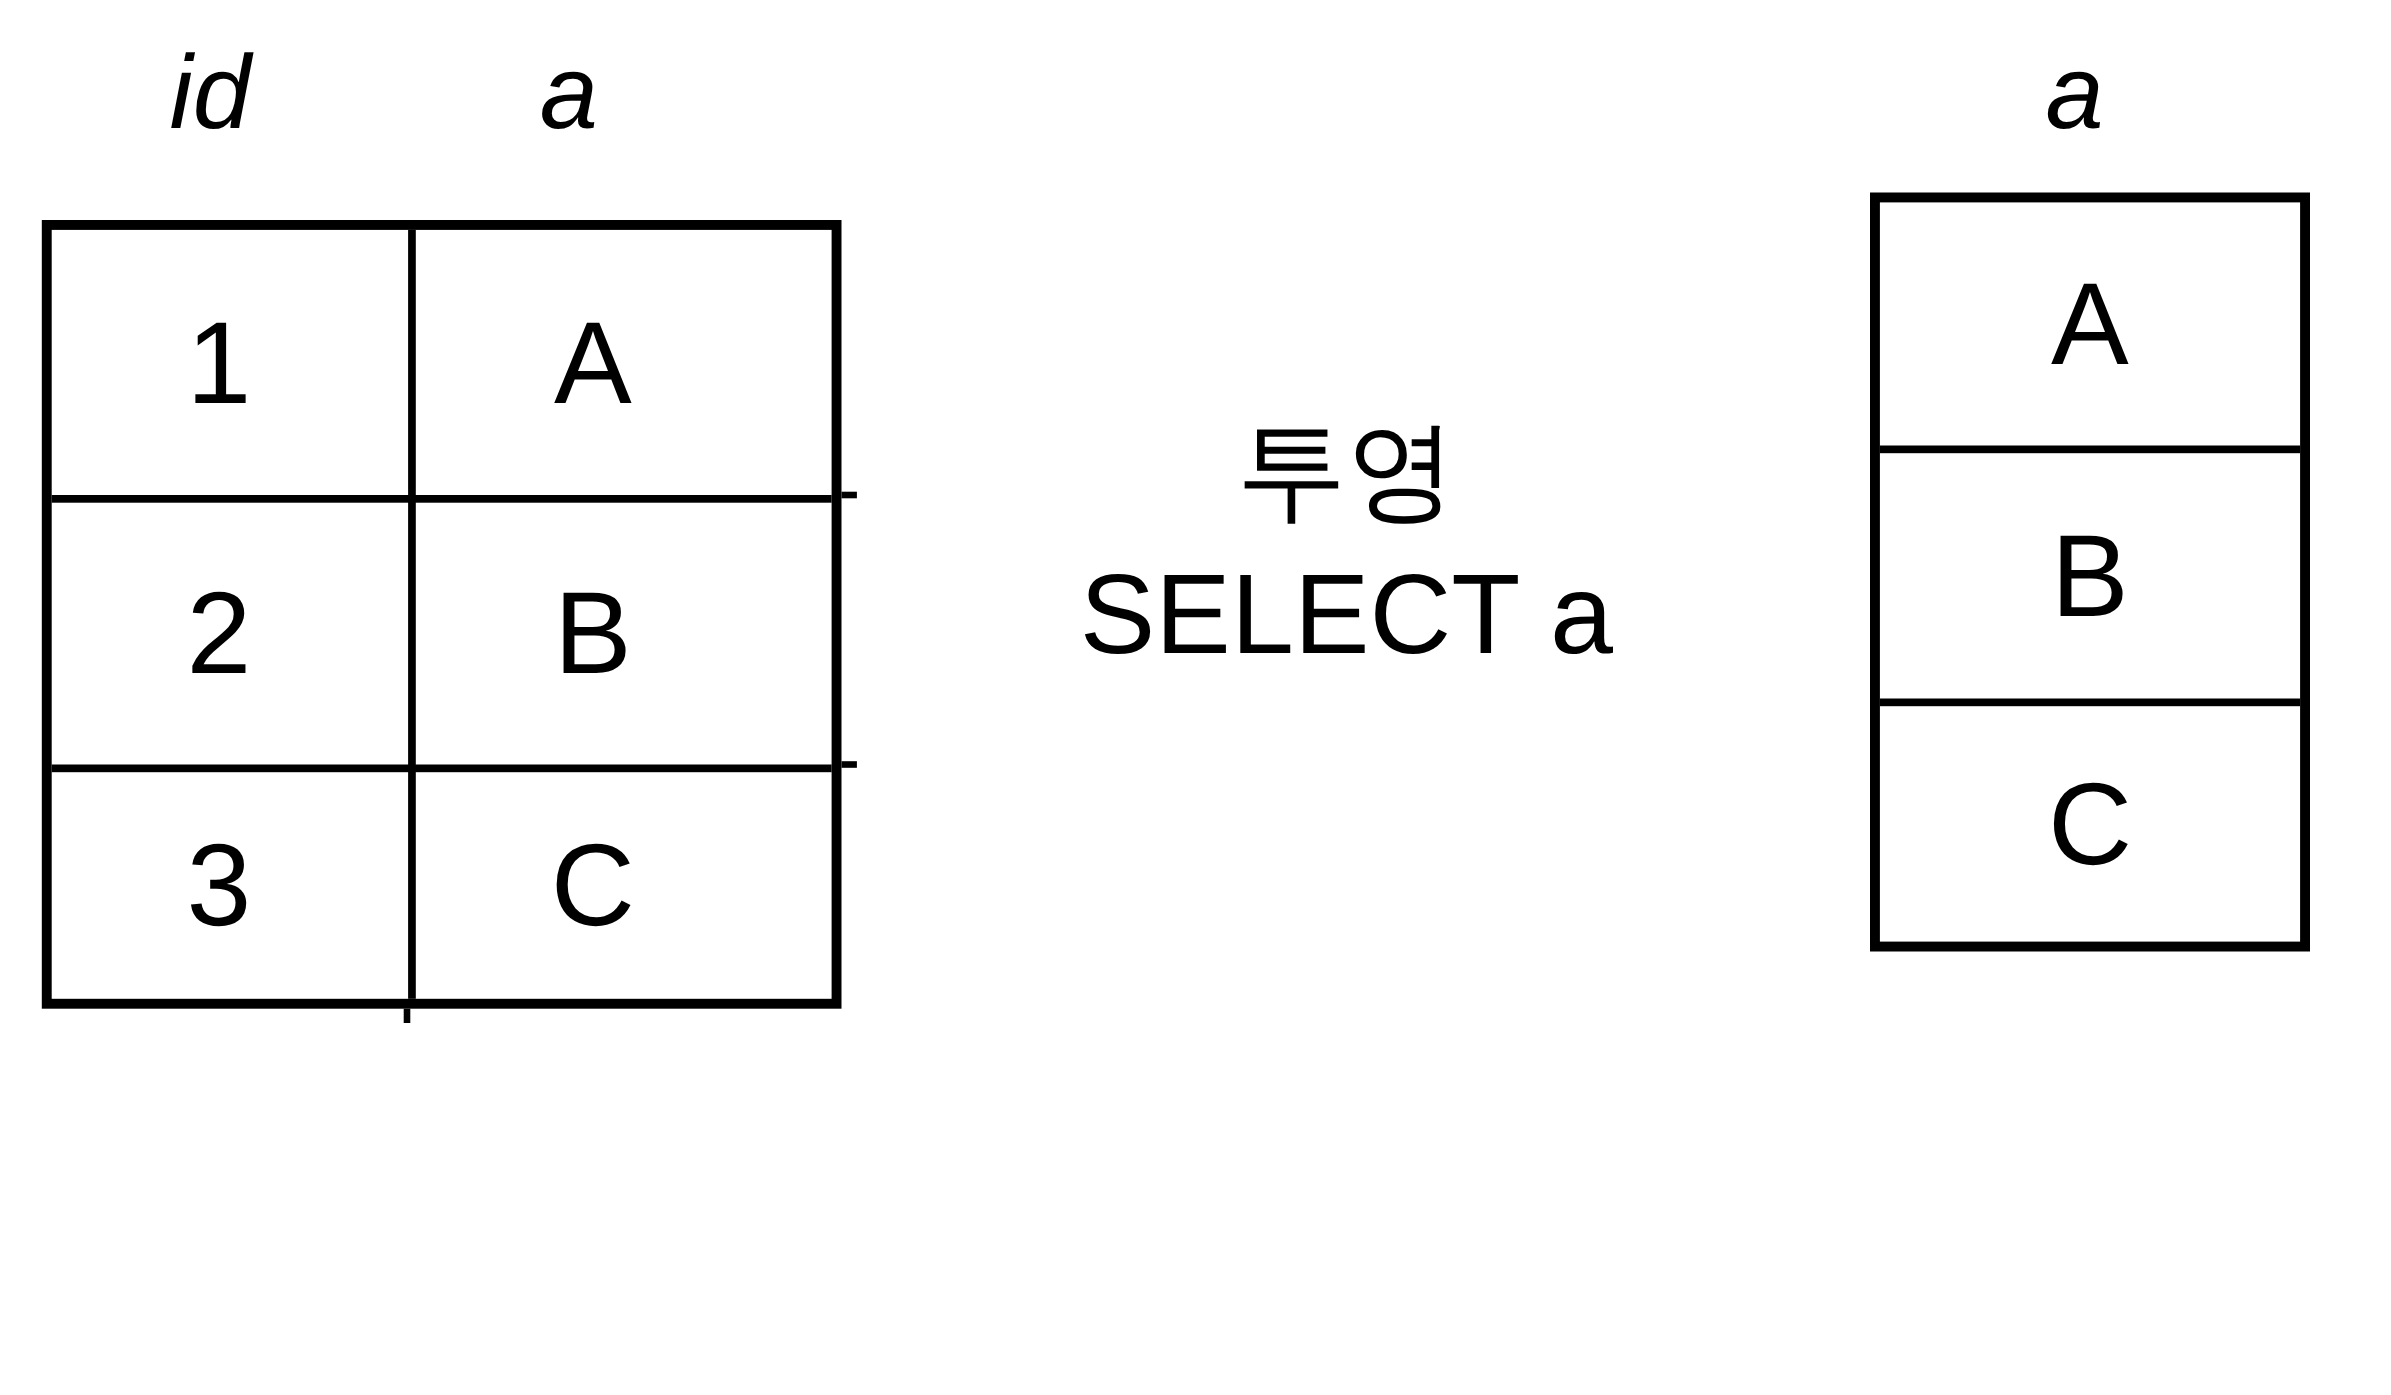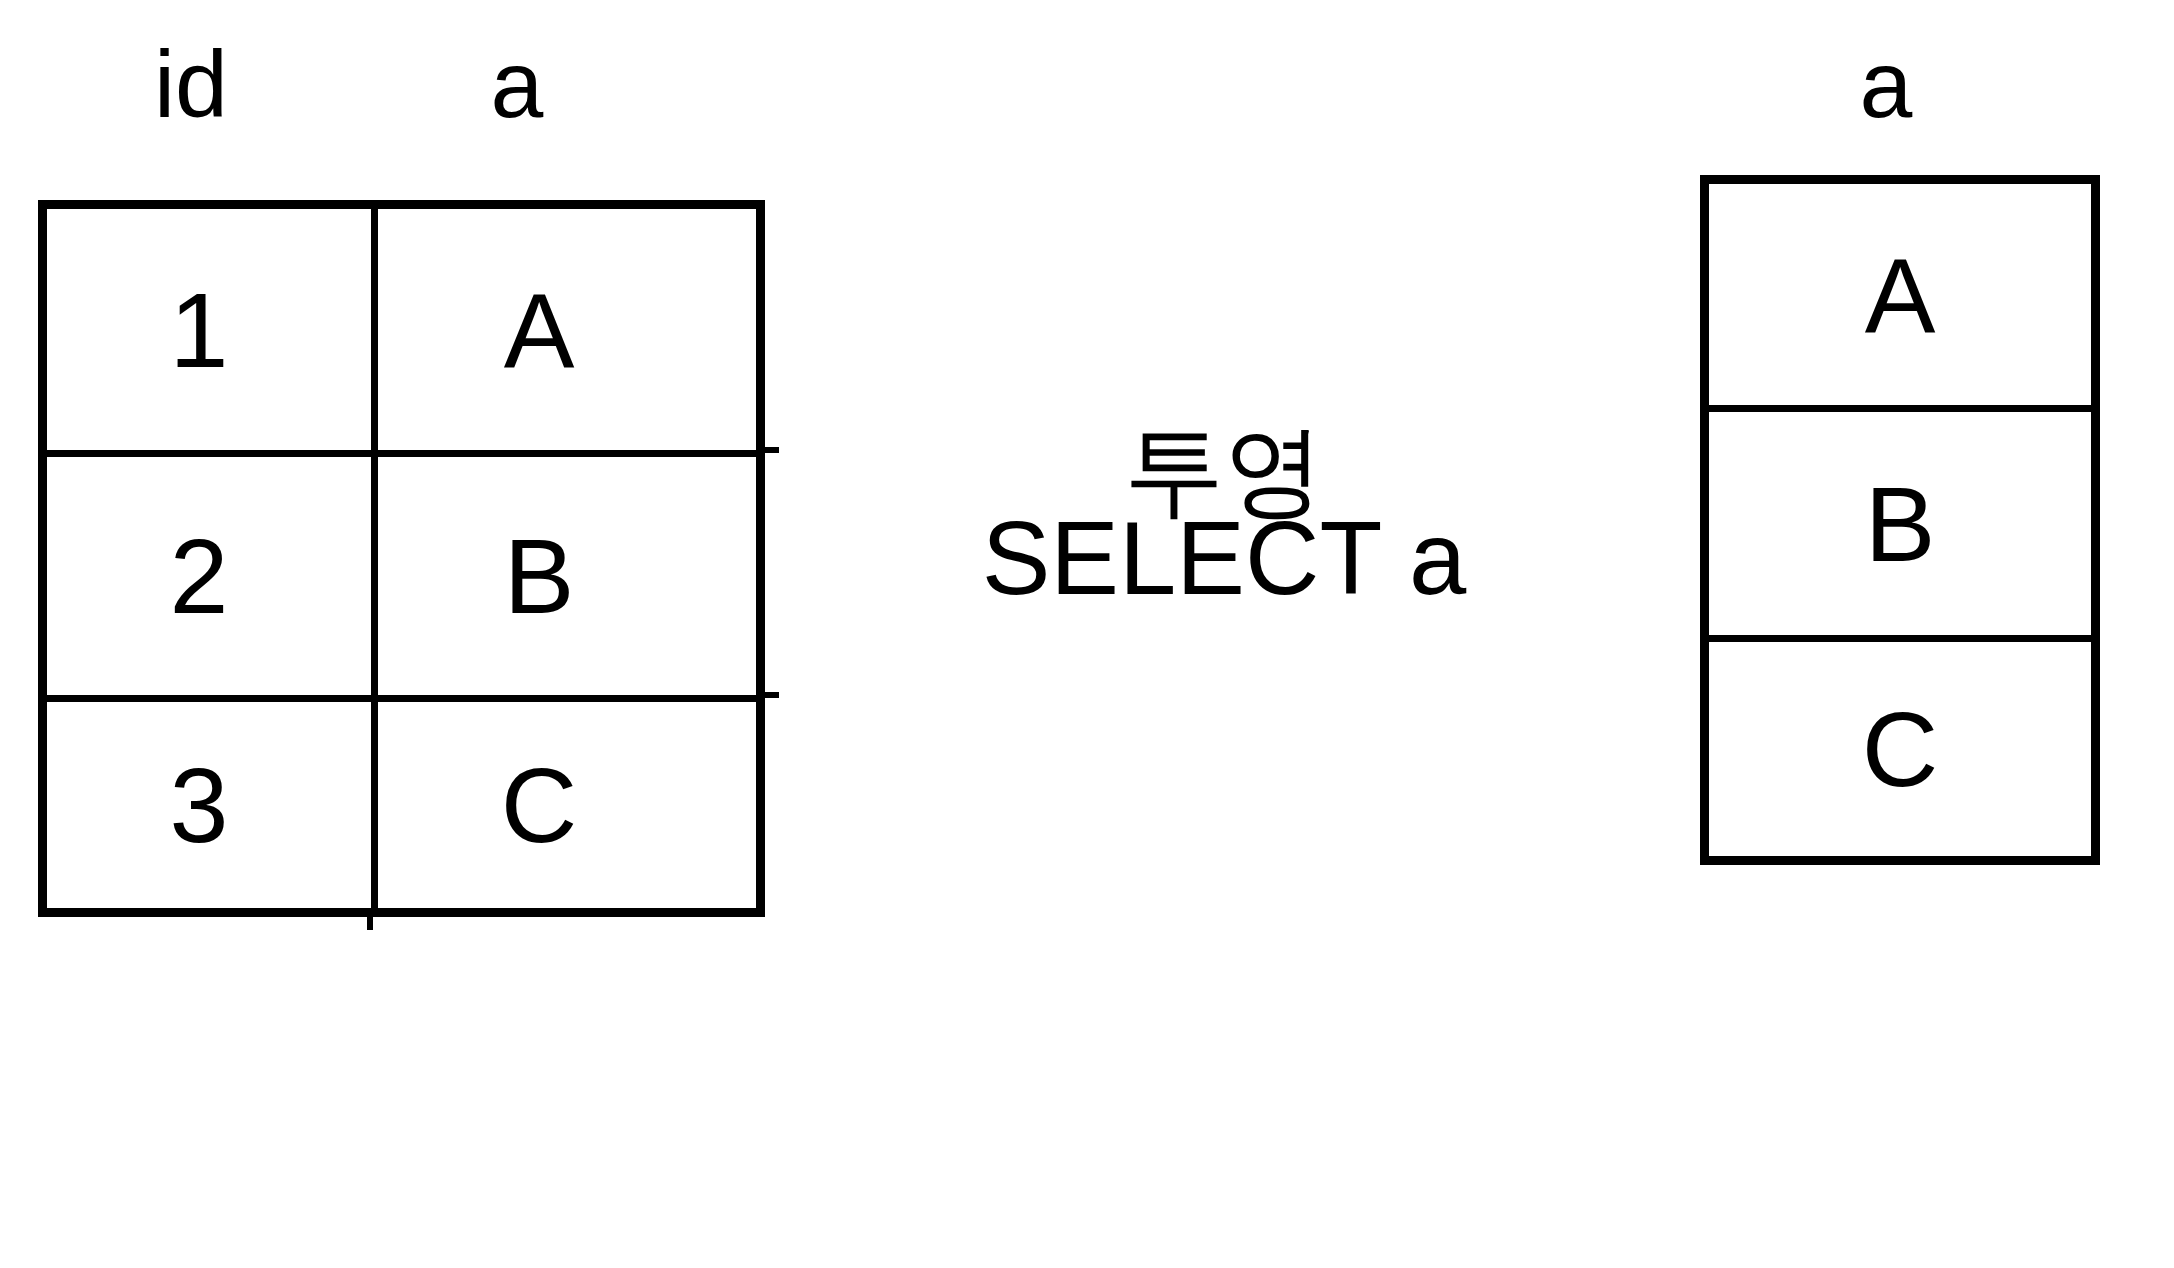--- a/index.html
+++ b/index.html
@@ -23,20 +23,21 @@
   .col-header{
     position:absolute;
     height:118px;
     display:flex;
     align-items:center;
     justify-content:center;
     font-size:95px;
     line-height:1;
     color:var(--text);
     white-space:nowrap;
+    font-style:italic;
   }
   .tbl{
     position:absolute;
     border:9px solid var(--stroke);
     background:var(--bg);
   }
   .tbl .hline{
     position:absolute;
     left:0;
     height:7px;
@@ -62,21 +63,21 @@
   .cell.num span{transform:translateX(-10px);}
   .mid-label{
     position:absolute;
     display:flex;
     align-items:center;
     justify-content:center;
     line-height:1;
     color:var(--text);
     white-space:nowrap;
   }
-  #op-korean{left:1024px;top:368px;width:400px;height:120px;font-size:100px;margin-top:42px;}
+  #op-korean{left:1024px;top:368px;width:400px;height:120px;font-size:100px;}
   #op-sql{left:874px;top:498px;width:700px;height:120px;font-size:103px;}
   #caption{left:656px;top:1112px;width:1150px;height:125px;font-size:104px;}
   .tick{
     position:absolute;
     background:var(--stroke);
   }
 </style>
 </head>
 <body>
 

